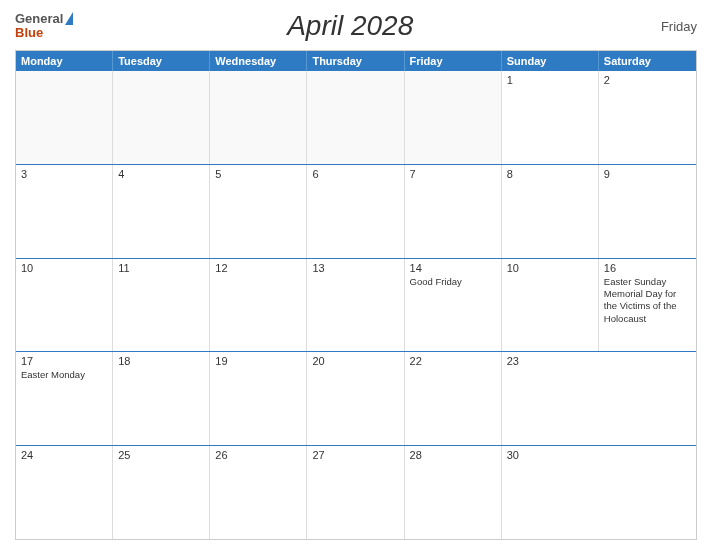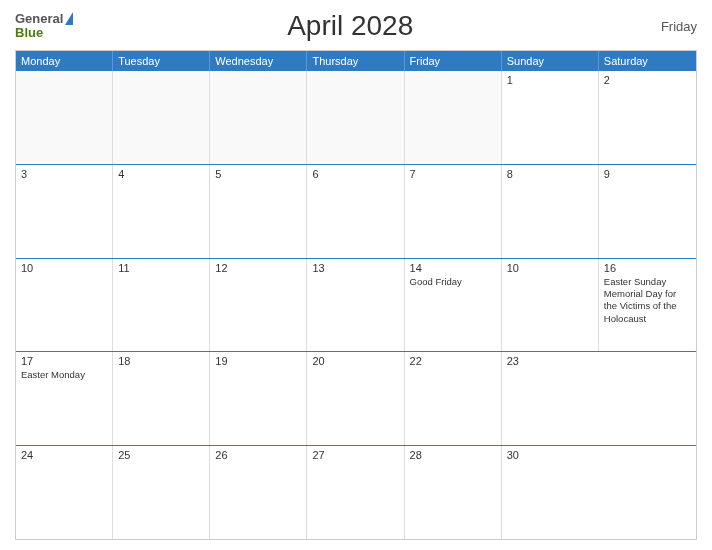--- a/index.html
+++ b/index.html
@@ -32,21 +32,21 @@
     }
     .logo-general {
       font-size: 13px;
       font-weight: bold;
       color: #555;
       line-height: 1.1;
     }
     .logo-blue {
       font-size: 13px;
       font-weight: bold;
-      color: #4d7c0f;
+      color: #c2410c;
       line-height: 1.1;
     }
     .logo-icon {
       display: inline-block;
       width: 0;
       height: 0;
       border-left: 8px solid transparent;
       border-right: 0px solid transparent;
       border-bottom: 13px solid #2e7bc4;
       margin-left: 2px;
@@ -55,20 +55,21 @@
     .logo-row {
       display: flex;
       align-items: center;
     }
     .title {
       font-size: 28px;
       font-weight: normal;
       color: #333;
       text-align: center;
       flex: 1;
+      font-style: italic;
     }
     .country {
       font-size: 13px;
       color: #555;
       text-align: right;
       min-width: 70px;
     }
     .calendar {
       flex: 1;
       display: flex;
@@ -76,21 +77,21 @@
       border: 1px solid #ccc;
     }
     .cal-header {
       display: grid;
       grid-template-columns: repeat(7, 1fr);
       background: #2e7bc4;
     }
     .cal-header-cell {
       color: #fff;
       font-size: 11px;
-      font-weight: normal;
+      font-weight: bold;
       padding: 4px 5px;
       border-right: 1px solid #5599d4;
       text-align: left;
     }
     .cal-header-cell:last-child {
       border-right: none;
     }
     .cal-body {
       flex: 1;
       display: flex;

